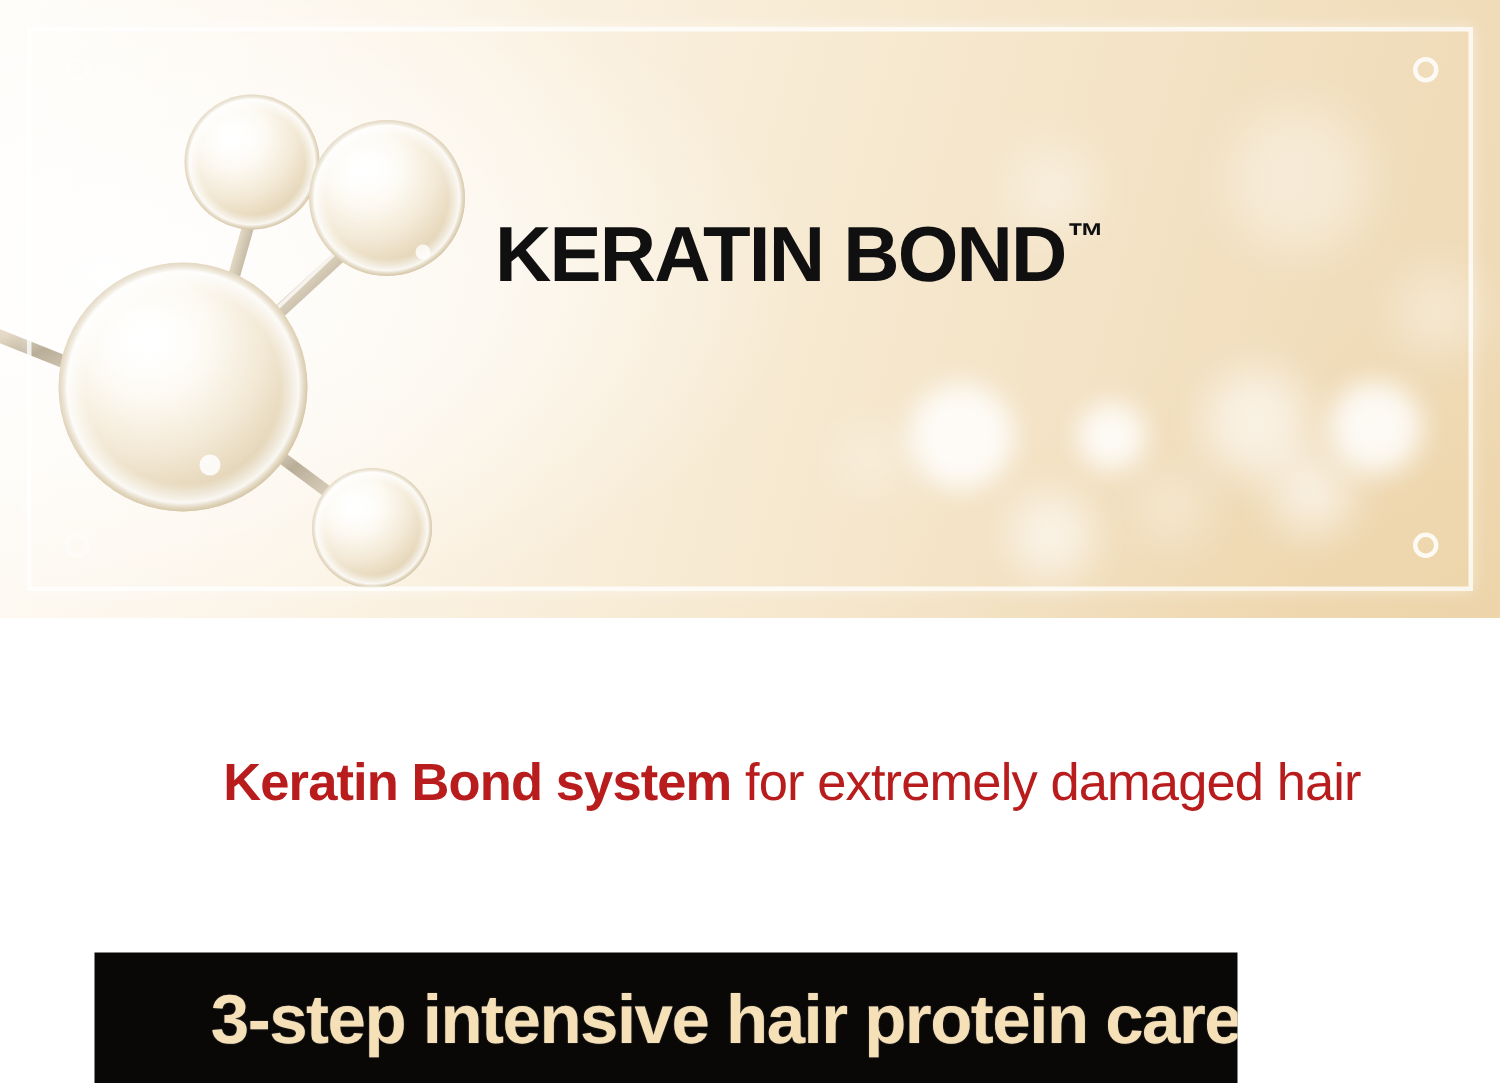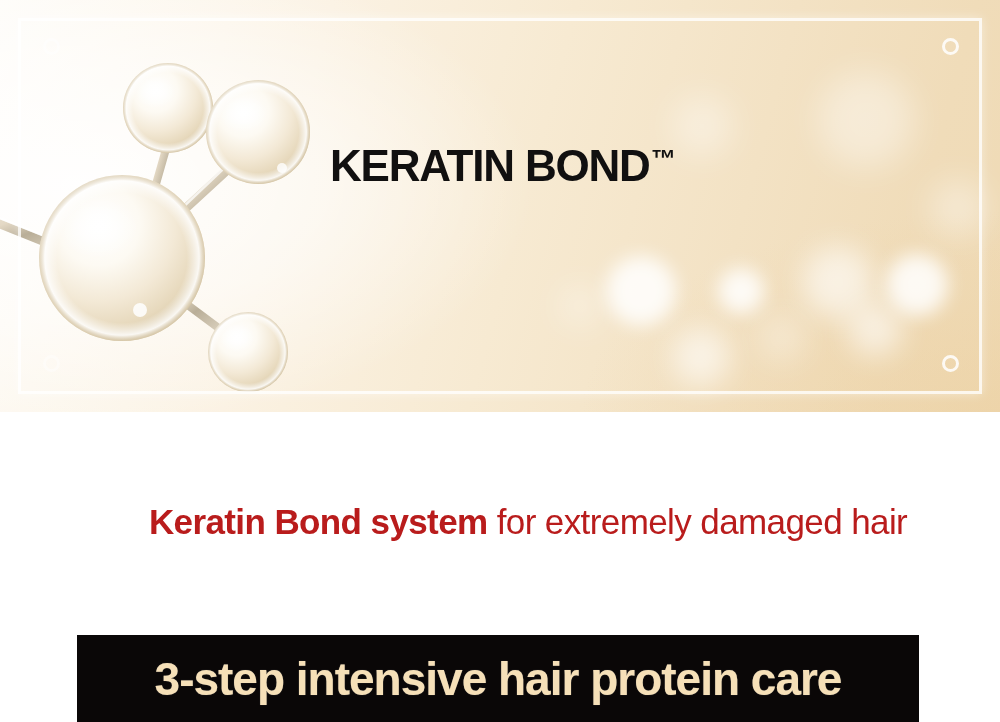--- a/index.html
+++ b/index.html
@@ -61,42 +61,42 @@
 
   
   .hero-text{position:absolute;left:330px;top:124px;width:630px;}
   .subtitle{
     font-size:27.5px;font-weight:700;letter-spacing:-.2px;
     color:#8d8473;white-space:nowrap;line-height:1;
     text-shadow:0 1px 2px rgba(255,255,255,.6);
   }
   .titlewrap{margin-top:20px;display:flex;align-items:flex-start;white-space:nowrap;}
   .title{
-    font-size:44px;font-weight:700;letter-spacing:-1.2px;
+    font-size:52px;font-weight:700;letter-spacing:-1.2px;
     color:#111010;line-height:1;
   }
   .tm{
     font-size:25px;font-weight:700;color:#111010;
     line-height:1;margin-top:2px;margin-left:1px;letter-spacing:-.5px;
   }
 
   
   .midcopy{
     position:absolute;left:0;top:497px;width:1000px;
     text-align:center;color:#b91c1c;margin-left:28px;
   }
   .midline{
     font-size:35px;line-height:50px;letter-spacing:-.6px;
     font-weight:400;white-space:nowrap;
   }
   .midline b{font-weight:700;}
 
   
   .banner{
-    position:absolute;left:77px;top:635px;width:842px;height:87px;
+    position:absolute;left:63px;top:635px;width:762px;height:87px;
     background:#0a0707;
     overflow:hidden;
     text-align:center;
   }
   .banner-text{
     position:absolute;left:0;top:0;width:842px;height:87px;
     display:flex;align-items:center;justify-content:center;
     font-size:46px;font-weight:700;letter-spacing:-1px;
     color:#f6e0b8;white-space:nowrap;
     text-shadow:0 0 1px rgba(255,255,255,.35);

